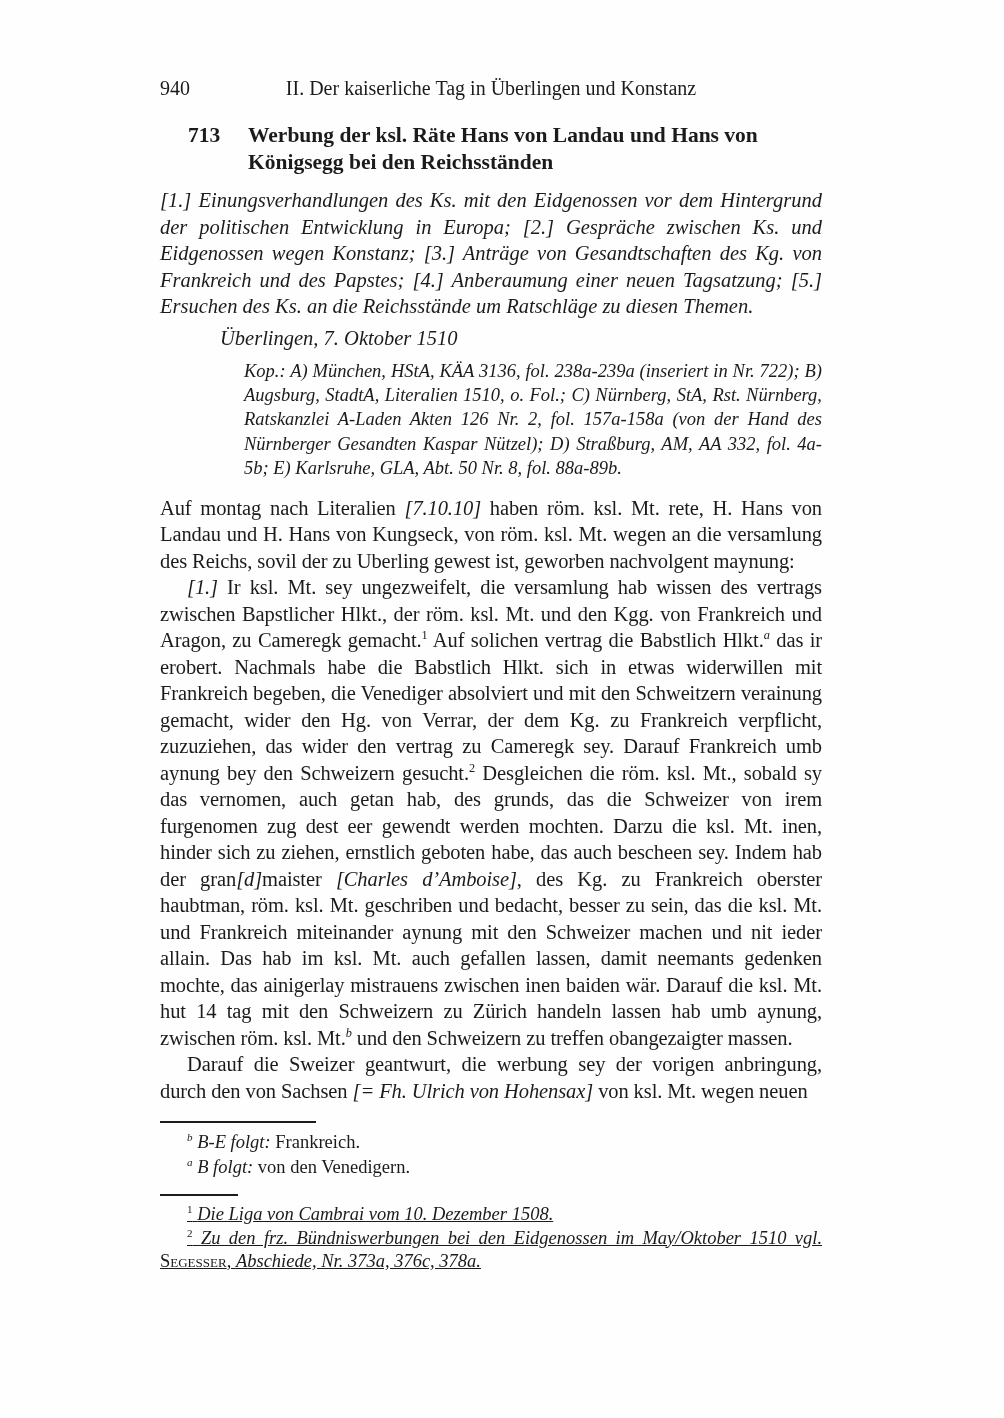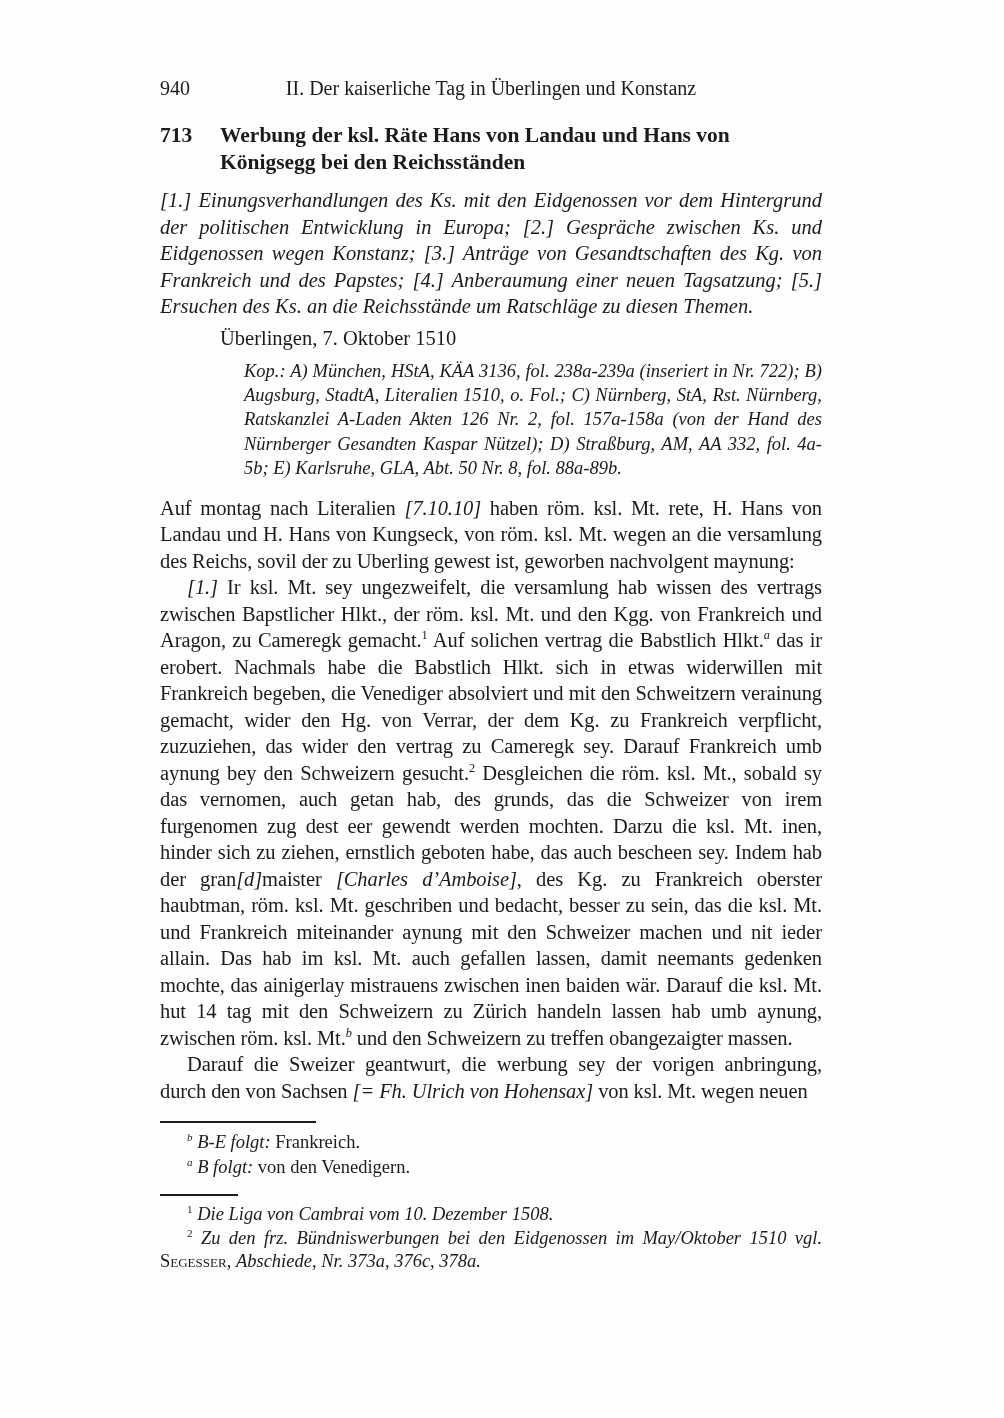--- a/index.html
+++ b/index.html
@@ -22,32 +22,33 @@
   }
   .pageno { position:absolute; left:0; top:0; }
   .running-title { text-align:center; }
 
   .entry-head {
     display:flex;
     font-weight:bold;
     font-size:21.5px; line-height:27px;
     margin-bottom:11px;
   }
-  .entry-no { flex:0 0 60px; }
+  .entry-no { flex:0 0 60px;margin-left:28px; }
   .entry-title { flex:1; font-size:inherit; font-weight:bold; }
 
   .summary {
     font-style:italic;
     font-size:20.5px; line-height:26.5px;
     text-align:justify;
     margin-bottom:5px;
     hyphens:auto;
   }
   .place-date {
     margin-left:60px;
+    font-style:italic;
     font-size:20.5px; line-height:26px;
     margin-bottom:8px;
   }
   .kop {
     margin-left:84px;
     font-style:italic;
     font-size:18.5px; line-height:24.4px;
     text-align:justify;
     margin-bottom:14px;
     hyphens:auto;
@@ -63,21 +64,21 @@
   .apparatus { margin-top:17px; font-size:18.5px; }
   .rule { height:0; border-top:2px solid #1b1b1b; margin-bottom:7px; }
   .rule-a { width:156px; }
   .rule-b { width:78px; margin-top:15px; }
   .fn {
     line-height:24.5px;
     text-indent:27px;
     text-align:justify;
     hyphens:auto;
   }
-  .fn-num { line-height:23.5px; }
+  .fn-num { line-height:23.5px;text-decoration:underline; }
 
   sup { font-size:60%; vertical-align:super; line-height:0; }
   .i { font-style:italic; }
   .sc { font-variant:small-caps; font-style:normal; }
 </style>
 </head>
 <body>
 
 <div class="page">
 

